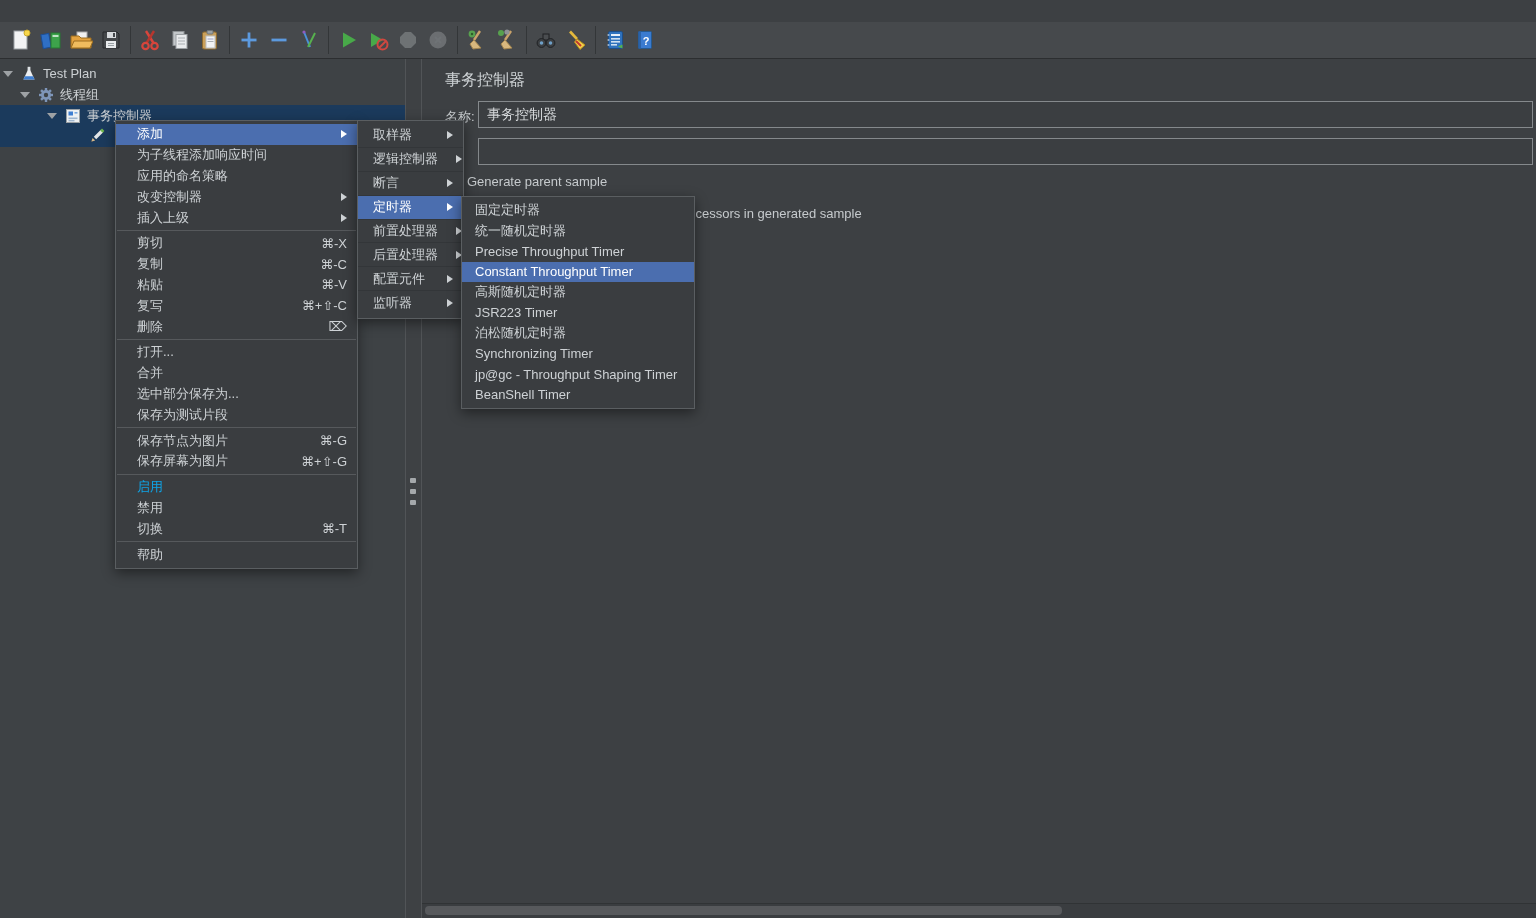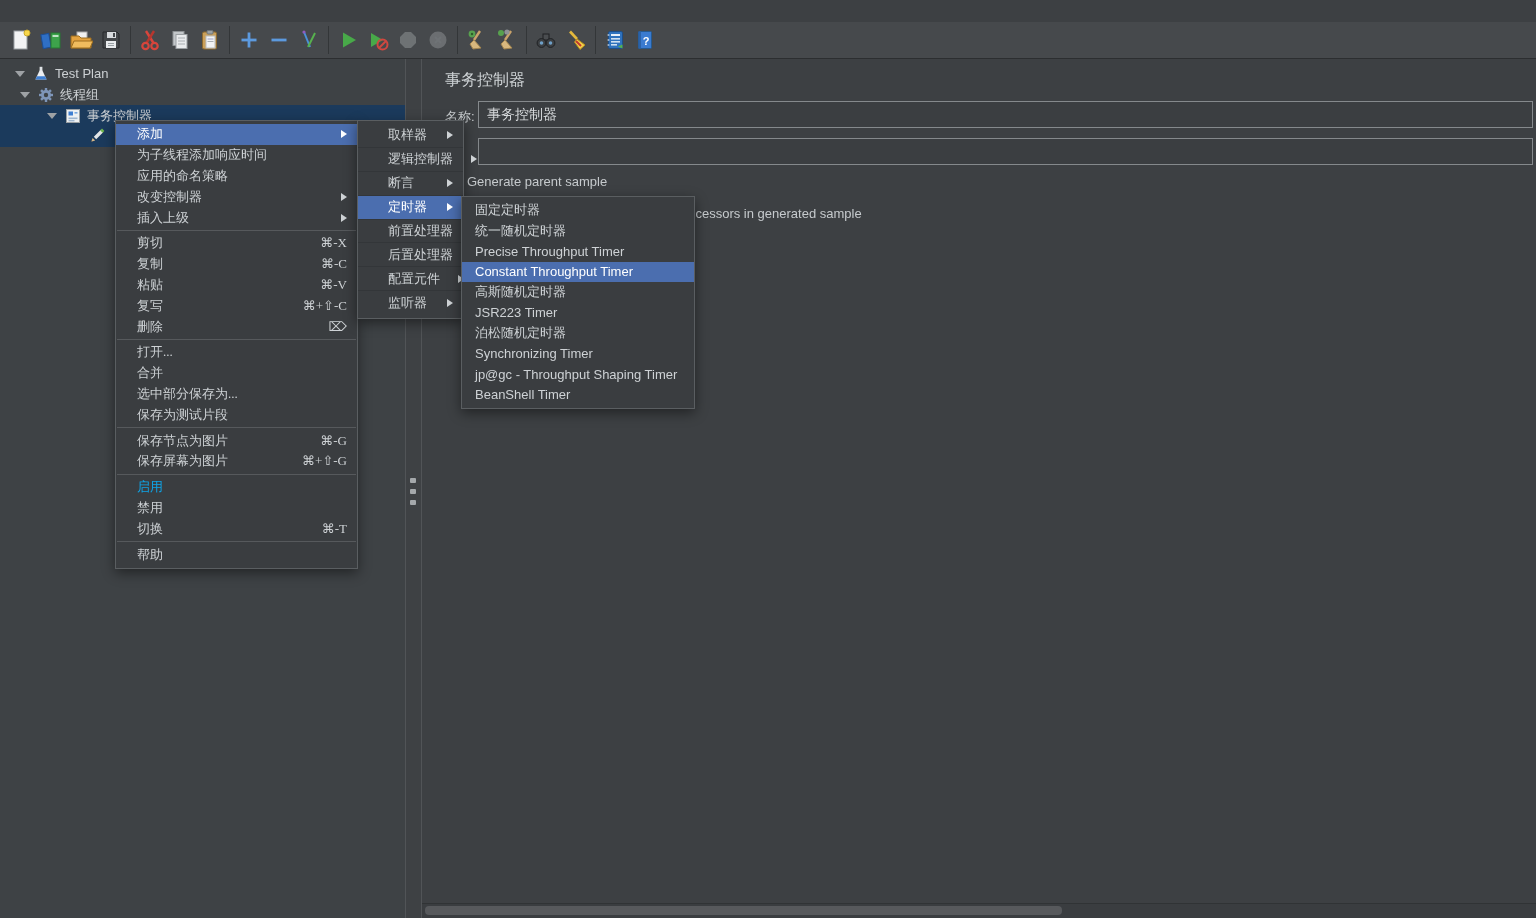--- a/index.html
+++ b/index.html
@@ -61,24 +61,24 @@
   .menu-item.highlighted{background:#4b6eaf;color:#ffffff;}
   .menu-item.disabled{color:#0ea5e9;}
   .mi-label{white-space:nowrap;}
   .mi-right{margin-left:auto;display:flex;align-items:center;gap:4px;padding-left:18px;}
   .mi-shortcut{white-space:nowrap;}
   .mi-shortcut:empty{display:none;}
   .mi-arrow{width:0;height:0;border-left:6px solid currentColor;
     border-top:4.5px solid transparent;border-bottom:4.5px solid transparent;}
   .menu-separator{height:1px;background:#56595c;margin:2px 1px;}
 
-  .menu1{left:115px;top:120px;width:243px;font-family:Liberation Serif, serif;}
+  .menu1{left:115px;top:120px;width:243px;}
   .menu1 .menu-item{height:20.8px;}
   .menu2{left:357px;top:120px;width:107px;}
-  .menu2 .menu-item{height:23.9px;padding-left:30px;border-bottom:1px solid #333639;}
+  .menu2 .menu-item{height:23.9px;padding-left:15px;border-bottom:1px solid #333639;}
   .menu2 .menu-item:last-child{border-bottom:none;}
   .menu3{left:461px;top:196px;width:234px;}
   .menu3 .menu-item{height:20.5px;padding-left:13px;}
 </style>
 </head>
 <body>
 
 <div class="window">
 
 
@@ -236,21 +236,21 @@
     <span class="tb-btn">
         <svg viewBox="0 0 24 24" width="24" height="24">
           <rect x="5.5" y="3.5" width="13" height="17" rx="1" fill="#3a7bd0" stroke="#25598f"></rect>
           <rect x="5.5" y="3.5" width="2.5" height="17" fill="#2b62a8"></rect>
           <text x="13" y="16.5" font-size="11" font-weight="bold" fill="#ffffff" text-anchor="middle" font-family="Liberation Sans, sans-serif">?</text>
         </svg>
       </span>
   </div>
 
   <div class="tree-panel">
-    <div class="tree-row" style="top:4px;padding-left:15px;">
+    <div class="tree-row" style="top:4px;padding-left:3px;">
       <span class="expander"></span>
       <span class="ticon">
           <svg width="16" height="16" viewBox="0 0 16 16">
             <rect x="6.6" y="0.8" width="2.8" height="4.5" fill="#dfe3e6"></rect>
             <polygon points="6.6,4.5 9.4,4.5 13.6,13.6 2.4,13.6" fill="#eceef0"></polygon>
             <polygon points="4.0,10.2 12.0,10.2 13.6,13.6 2.4,13.6" fill="#3f7fd2"></polygon>
           </svg>
         </span>
       <span class="tlabel">Test Plan</span>
     </div>

